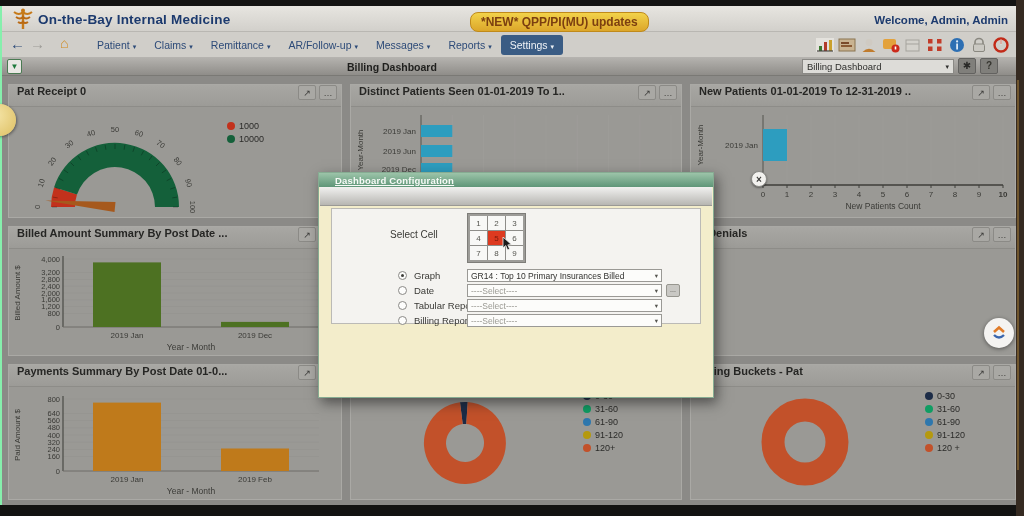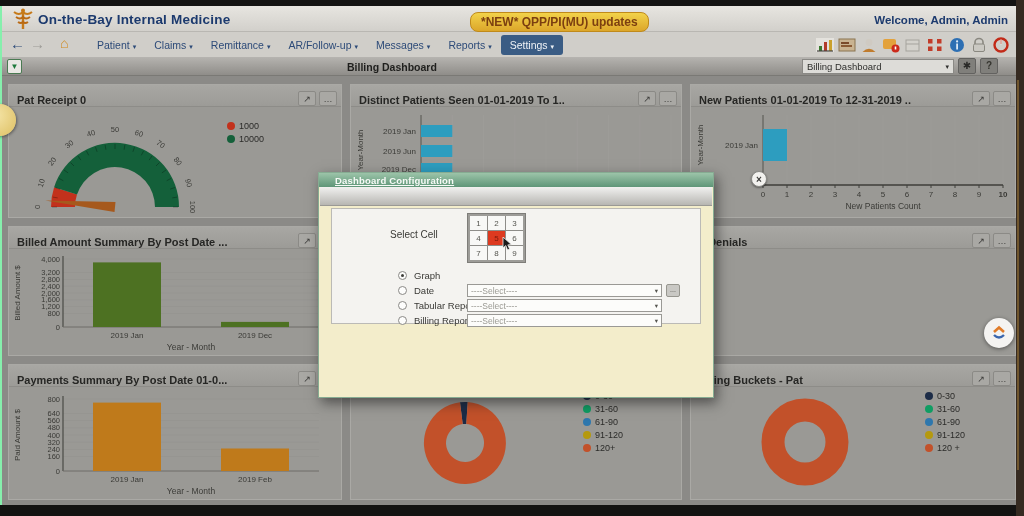--- a/index.html
+++ b/index.html
@@ -44,21 +44,21 @@
   .tb-select b{font-size:7px;font-weight:normal;}
   .tb-btn{position:absolute;top:1px;width:18px;height:16px;background:#807f7b;border:1px solid #636260;border-radius:2px;
           font-size:10px;color:#2a2a28;text-align:center;line-height:14px;padding:0;}
   .tb-gear{left:956px;}
   .tb-help{left:978px;font-weight:bold;color:#35352f;}
 
   
   .dash{position:absolute;left:2px;top:76px;width:1014px;height:429px;background:#8b8a87;}
   .panel{position:absolute;background:#9a9995;border:1px solid #aaa9a5;}
   .p-head{height:22px;background:linear-gradient(#a8a7a3,#9c9b97);border-bottom:1px solid #8d8c88;
-          display:flex;align-items:flex-end;justify-content:space-between;padding:0 4px 0 8px;}
+          display:flex;align-items:flex-start;justify-content:space-between;padding:0 4px 0 8px;}
   .p-title{font-size:11px;font-weight:bold;color:#262624;white-space:nowrap;overflow:hidden;}
   .p-btns{display:flex;gap:3px;}
   .pbtn{width:18px;height:15px;background:#a9a8a4;border:1px solid #8b8a86;border-radius:2px;color:#3c3c3a;
         font-size:9px;line-height:12px;text-align:center;padding:0;}
   .p-body{position:relative;width:100%;height:calc(100% - 22px);overflow:hidden;}
   .p1{left:6px;top:8px;width:334px;height:134px;}
   .p2{left:348px;top:8px;width:332px;height:134px;}
   .p3{left:688px;top:8px;width:326px;height:134px;}
   .p4{left:6px;top:150px;width:334px;height:130px;}
   .p5{left:348px;top:150px;width:332px;height:130px;}
@@ -562,20 +562,24 @@
           </div>
         <span class="cursor">
           <svg width="12" height="15" viewBox="0 0 12 15">
             <path d="M1 0 L1 11 L3.8 8.6 L5.6 13 L7.6 12.1 L5.8 7.9 L9.4 7.6 Z" fill="#1a1a1a" stroke="#f2f2f0" stroke-width="0.8"></path>
           </svg>
         </span>
         <div class="opt-rows" id="optRows">
             <div class="opt-row">
               <span class="radio on"></span>
               <span class="opt-label">Graph</span>
+              <span class="msel">
+                <span>GR14 : Top 10 Primary Insurances Billed</span>
+                <b>▾</b>
+              </span>
             </div>
             <div class="opt-row">
               <span class="radio"></span>
               <span class="opt-label">Date</span>
               <span class="msel dim">
                 <span>----Select----</span>
                 <b>▾</b>
               </span>
               <span class="more-btn">...</span>
             </div>

